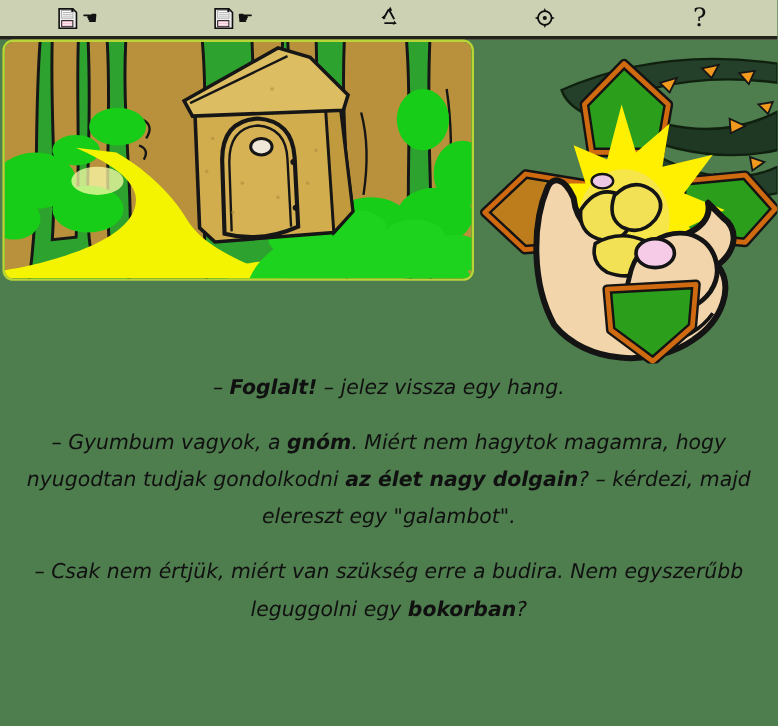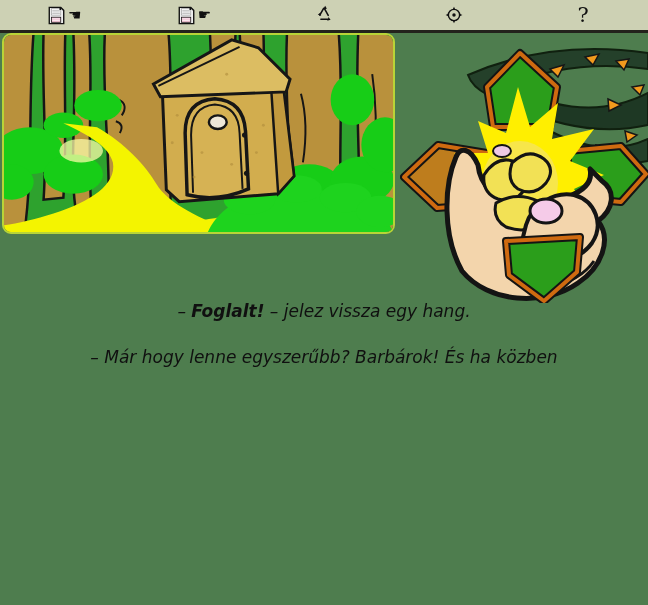--- a/index.html
+++ b/index.html
@@ -22,21 +22,21 @@
   .scene{
     position:absolute;left:2px;top:33px;width:389px;height:197px;
     border:2px solid #b8d437;border-radius:9px;overflow:hidden;background:#2ea22e;
   }
   .scene svg{display:block}
   .compass{position:absolute;left:400px;top:35px;width:248px;height:268px;}
   .story{
     position:absolute;left:0;right:0;top:296px;padding:0 14px;
     text-align:center;font-style:italic;font-size:17px;line-height:31px;color:#101010;
   }
-  .story .para{margin:0 0 15px 0;}
+  .story .para{margin:12px 0 15px 0;}
   .story b{font-weight:bold;}
 </style>
 </head>
 <body>
 
 <div class="toolbar">
 
   <div class="tool">
     <svg width="17" height="19" viewBox="0 0 20 22">
       <path d="M1.5 1.5 h13.5 l3.5 3.5 v15.5 h-17 z" fill="#efefef" stroke="#111" stroke-width="1.6"></path>
@@ -219,14 +219,15 @@
 
     <g>
       <polygon points="106,206 180,202 177,237 144,266 109,240" fill="#2b9e1b" stroke="#141414" stroke-width="8" stroke-linejoin="round"></polygon>
       <polygon points="106,206 180,202 177,237 144,266 109,240" fill="none" stroke="#cf6a10" stroke-width="4" stroke-linejoin="round"></polygon>
     </g>
   </svg>
 </div>
 
 <div class="story">
     <div class="para"><span>– </span><b>Foglalt!</b><span> – jelez vissza egy hang.</span></div>
-    <div class="para"><span>– Már hogy lenne egyszerűbb? Barbárok! És ha közben</span></div>
+    <div class="para"><span>– Gyumbum vagyok, a </span><b>gnóm</b><span>. Miért nem hagytok magamra, hogy nyugodtan tudjak gondolkodni </span><b>az élet nagy dolgain</b><span>? – kérdezi, majd elereszt egy "galambot".</span></div>
+    <div class="para"><span>– Csak nem értjük, miért van szükség erre a budira. Nem egyszerűbb leguggolni egy </span><b>bokorban</b><span>?</span></div>
   </div>
 
 </body></html>

